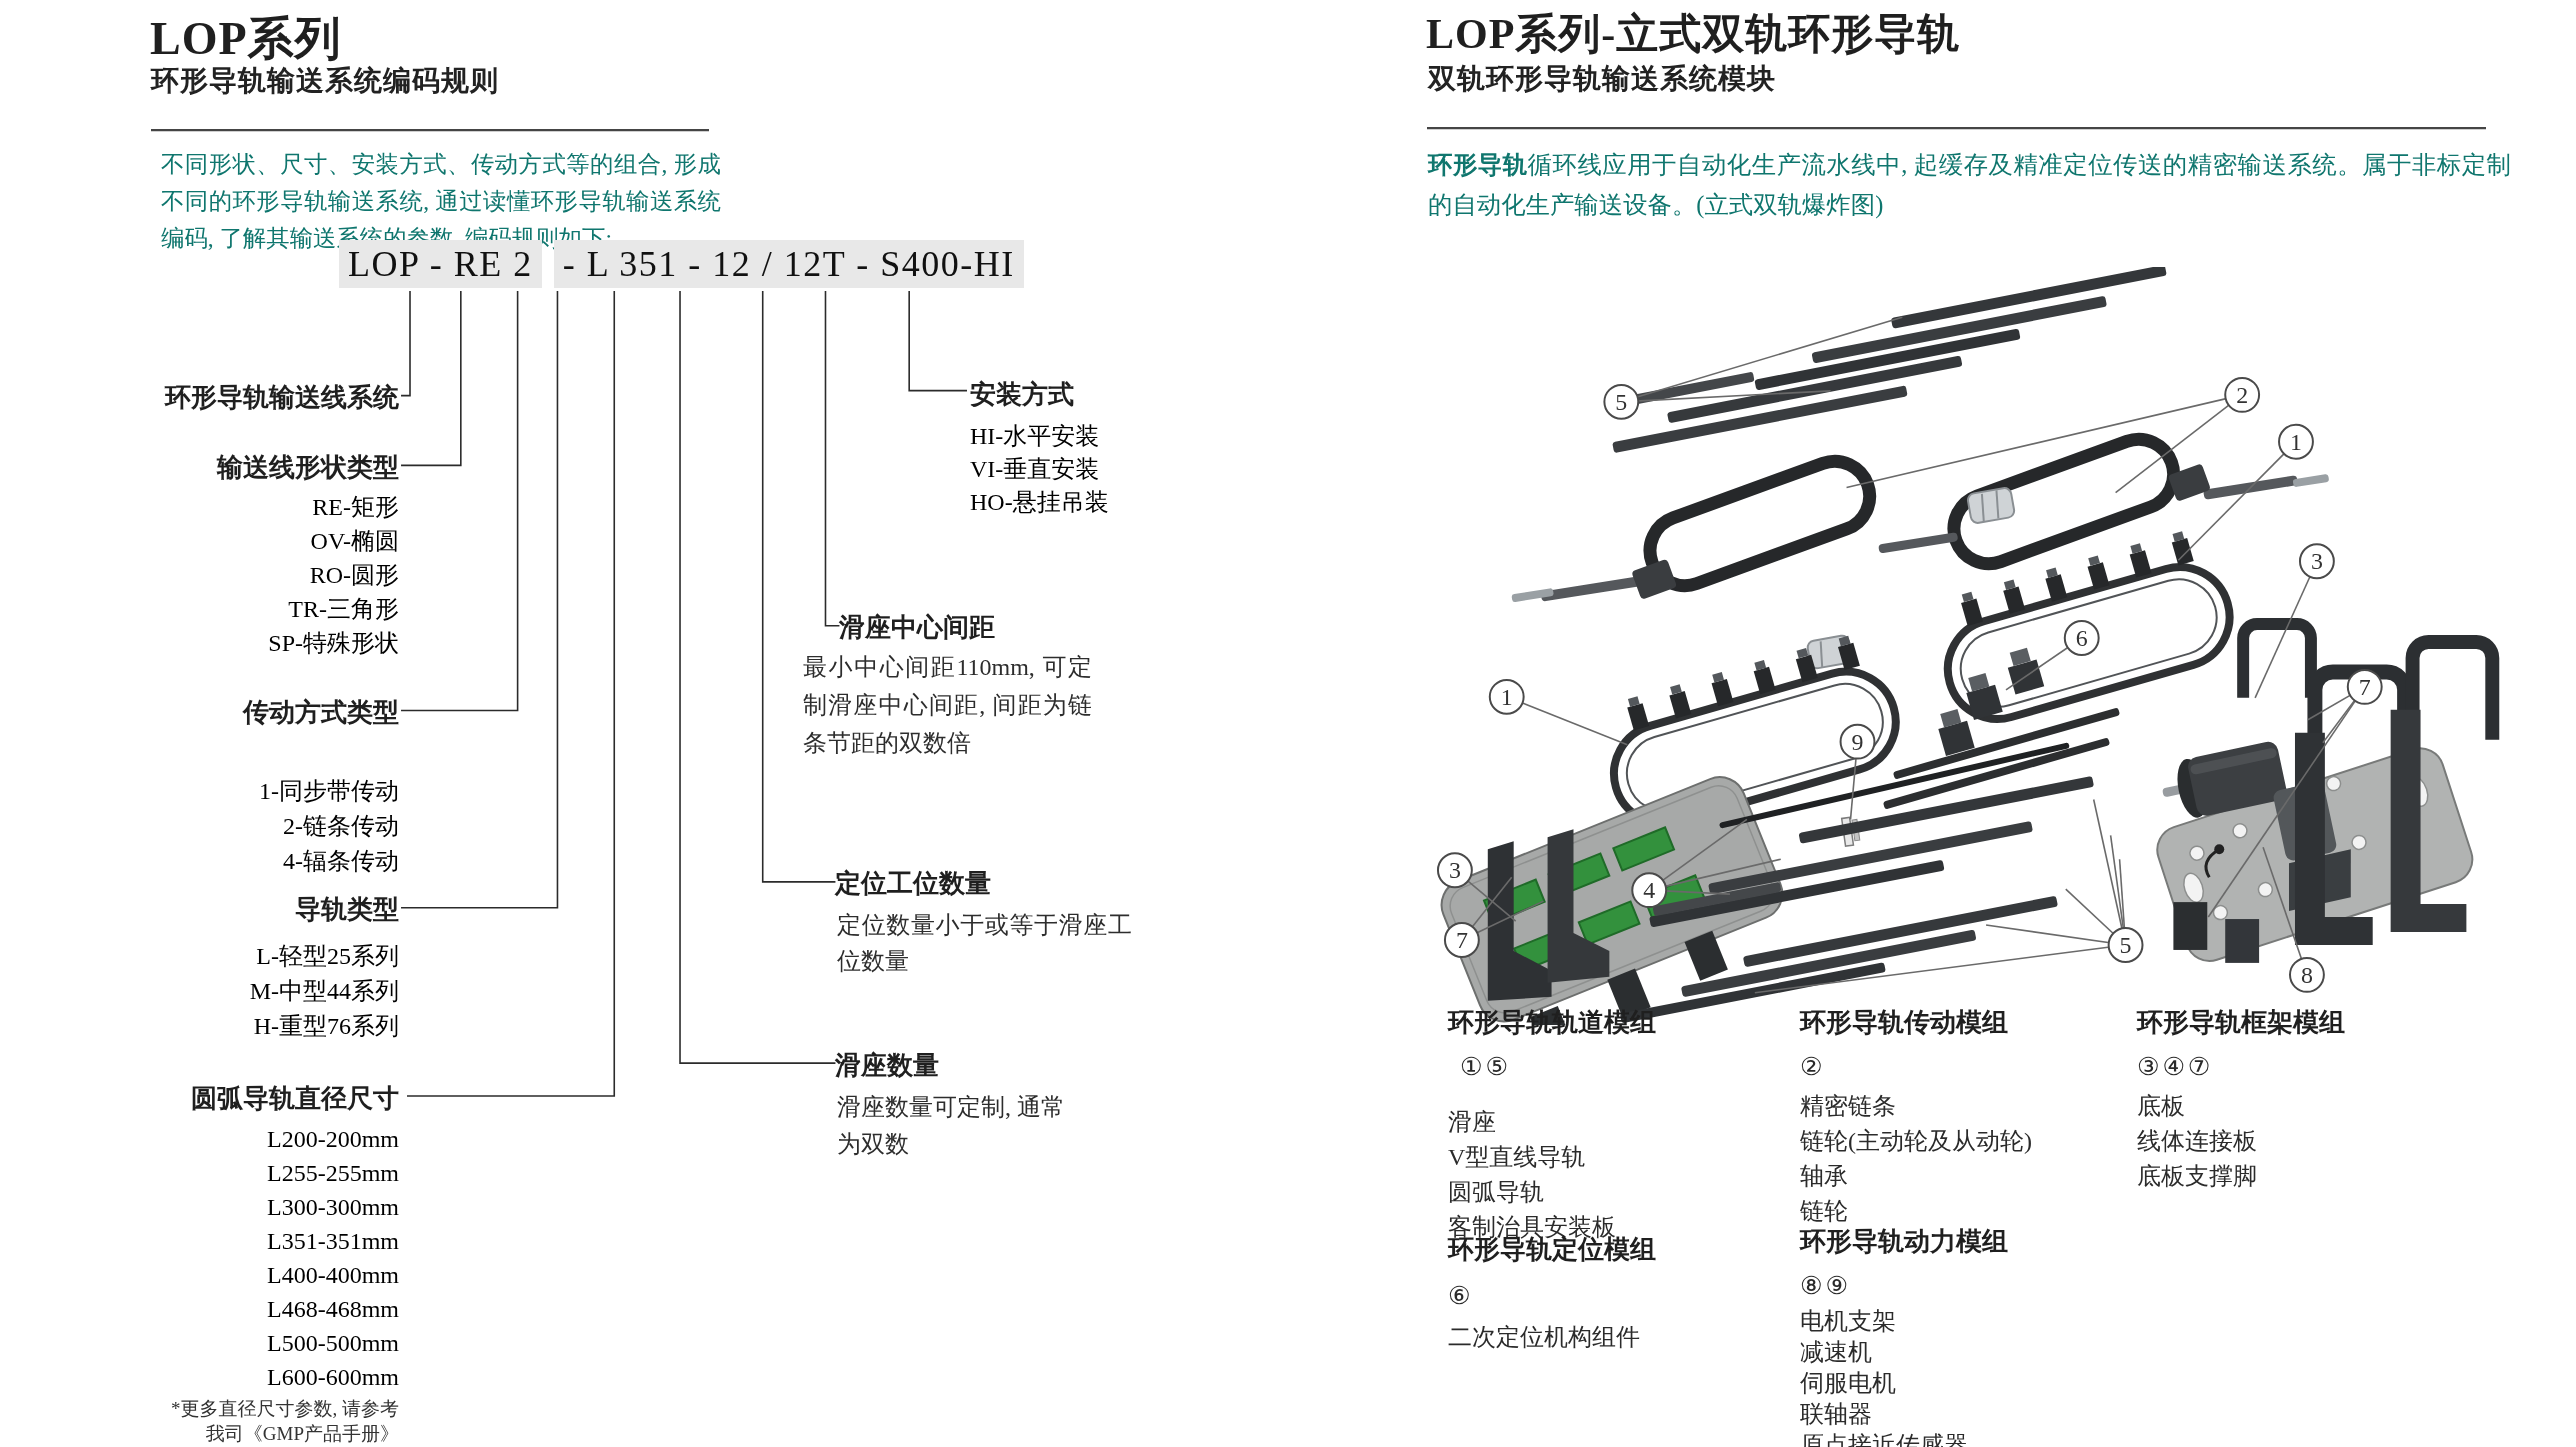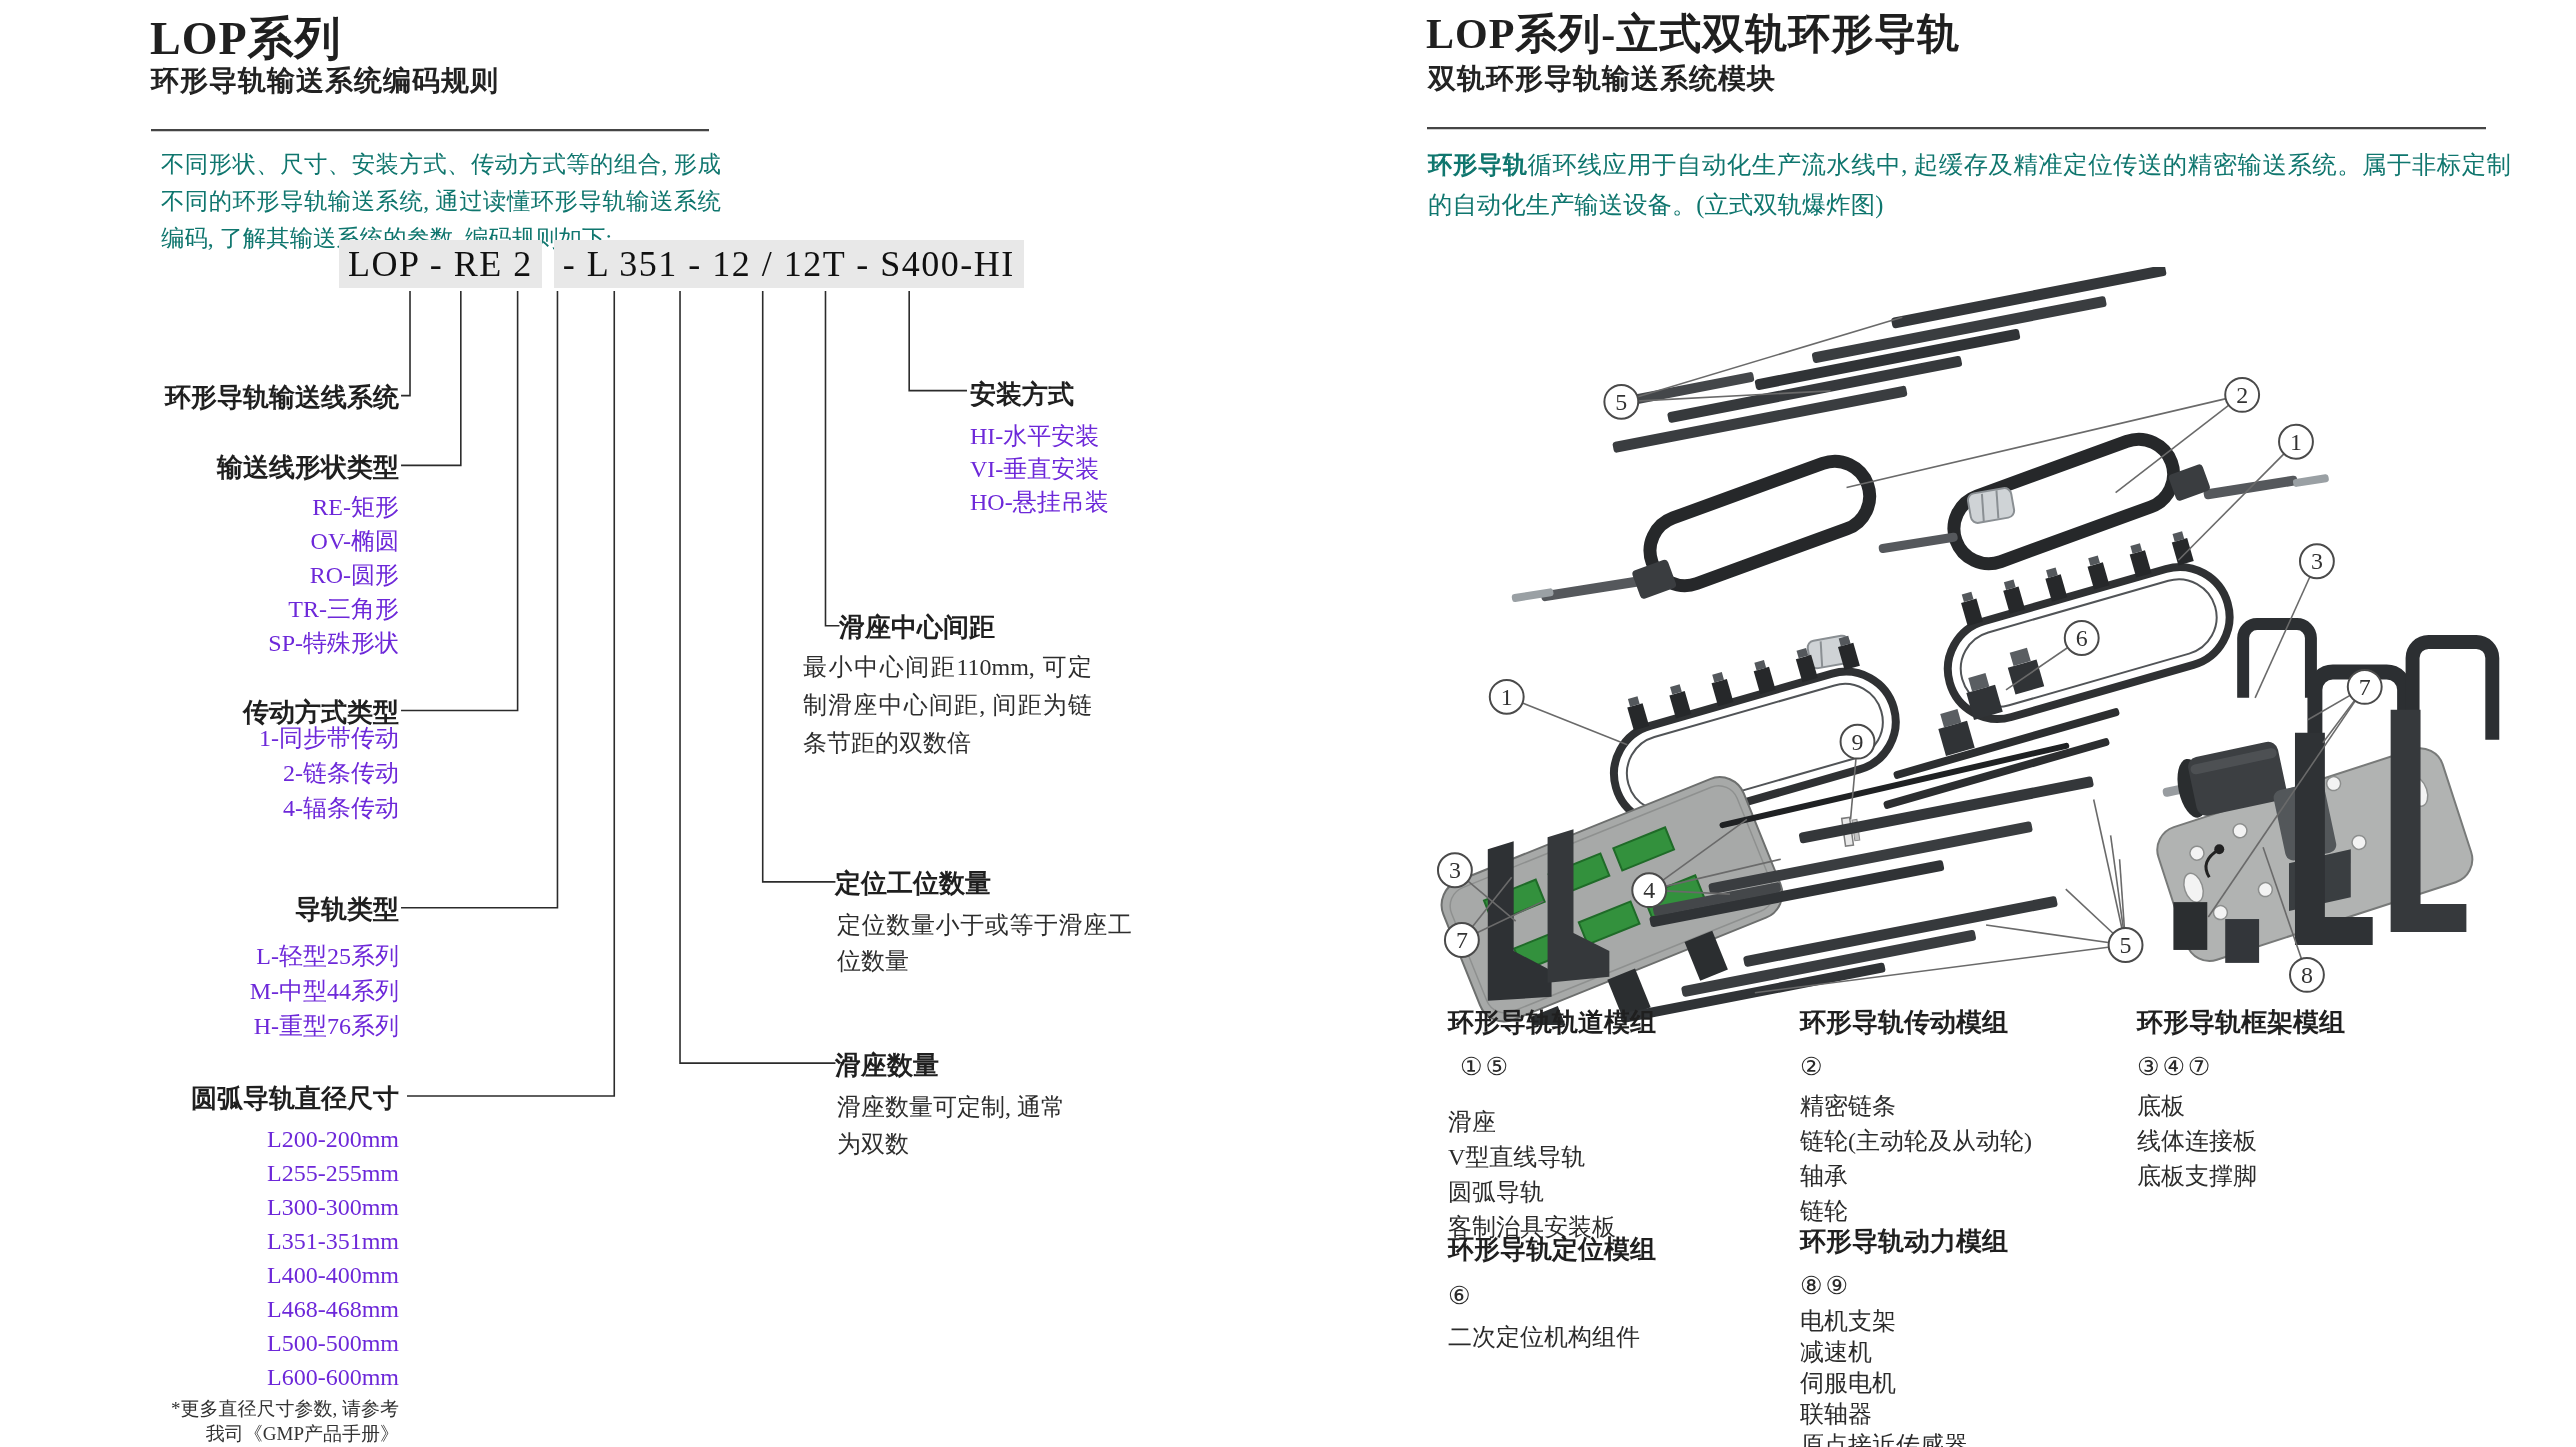--- a/index.html
+++ b/index.html
@@ -9,21 +9,21 @@
   
   .page-title{font-size:46px;font-weight:bold;letter-spacing:1px;white-space:nowrap;}
   .page-sub{font-size:28px;font-weight:600;letter-spacing:1px;white-space:nowrap;color:#222;}
   .rule{height:2px;background:#454545;border-bottom:1px solid #cfcfcf;}
   .intro{font-size:23.4px;line-height:37px;color:#0f766e;text-align:justify;}
   
   .code-row{display:flex;gap:12px;align-items:flex-start;}
   .code-seg{background:#e8e8e8;padding:3px 9px;font-size:36px;letter-spacing:1.5px;white-space:pre;color:#111;}
   
   .b-label{font-size:26px;font-weight:bold;white-space:nowrap;}
-  .b-items{font-size:24px;white-space:nowrap;color:#6d28d9;}
+  .b-items{font-size:24px;white-space:nowrap;color:#000000;}
   .b-items div{height:var(--lh,34px);line-height:var(--lh,34px);}
   .ta-r{text-align:right;}
   .b-desc{font-size:24px;color:#2d2d2d;text-align:justify;}
   .footnote{font-size:19px;line-height:25px;color:#333;text-align:right;}
   
   .mod-title{font-size:26px;font-weight:bold;white-space:nowrap;}
   .mod-refs{font-size:25px;letter-spacing:3px;font-family:"DejaVu Sans","Liberation Serif",serif;color:#2a2a2a;}
   .mod-items{font-size:24px;color:#2b2b2b;white-space:nowrap;}
   .mod-items div{height:var(--lh,35px);line-height:var(--lh,35px);}
   svg text{font-family:"Liberation Serif","DejaVu Serif",serif;}
@@ -62,21 +62,21 @@
   <div class="abs b-label ta-r" style="right:2177px;top:450px;">输送线形状类型</div>
   <div class="abs b-items ta-r" style="right:2177px;top:490px;--lh:34px;">
       <div>RE-矩形</div>
       <div>OV-椭圆</div>
       <div>RO-圆形</div>
       <div>TR-三角形</div>
       <div>SP-特殊形状</div>
     </div>
 
   <div class="abs b-label ta-r" style="right:2177px;top:695px;">传动方式类型</div>
-  <div class="abs b-items ta-r" style="right:2177px;top:721px;--lh:35px;">
+  <div class="abs b-items ta-r" style="right:2177px;top:774px;--lh:35px;">
       <div>1-同步带传动</div>
       <div>2-链条传动</div>
       <div>4-辐条传动</div>
     </div>
 
   <div class="abs b-label ta-r" style="right:2177px;top:892px;">导轨类型</div>
   <div class="abs b-items ta-r" style="right:2177px;top:939px;--lh:35px;">
       <div>L-轻型25系列</div>
       <div>M-中型44系列</div>
       <div>H-重型76系列</div>

